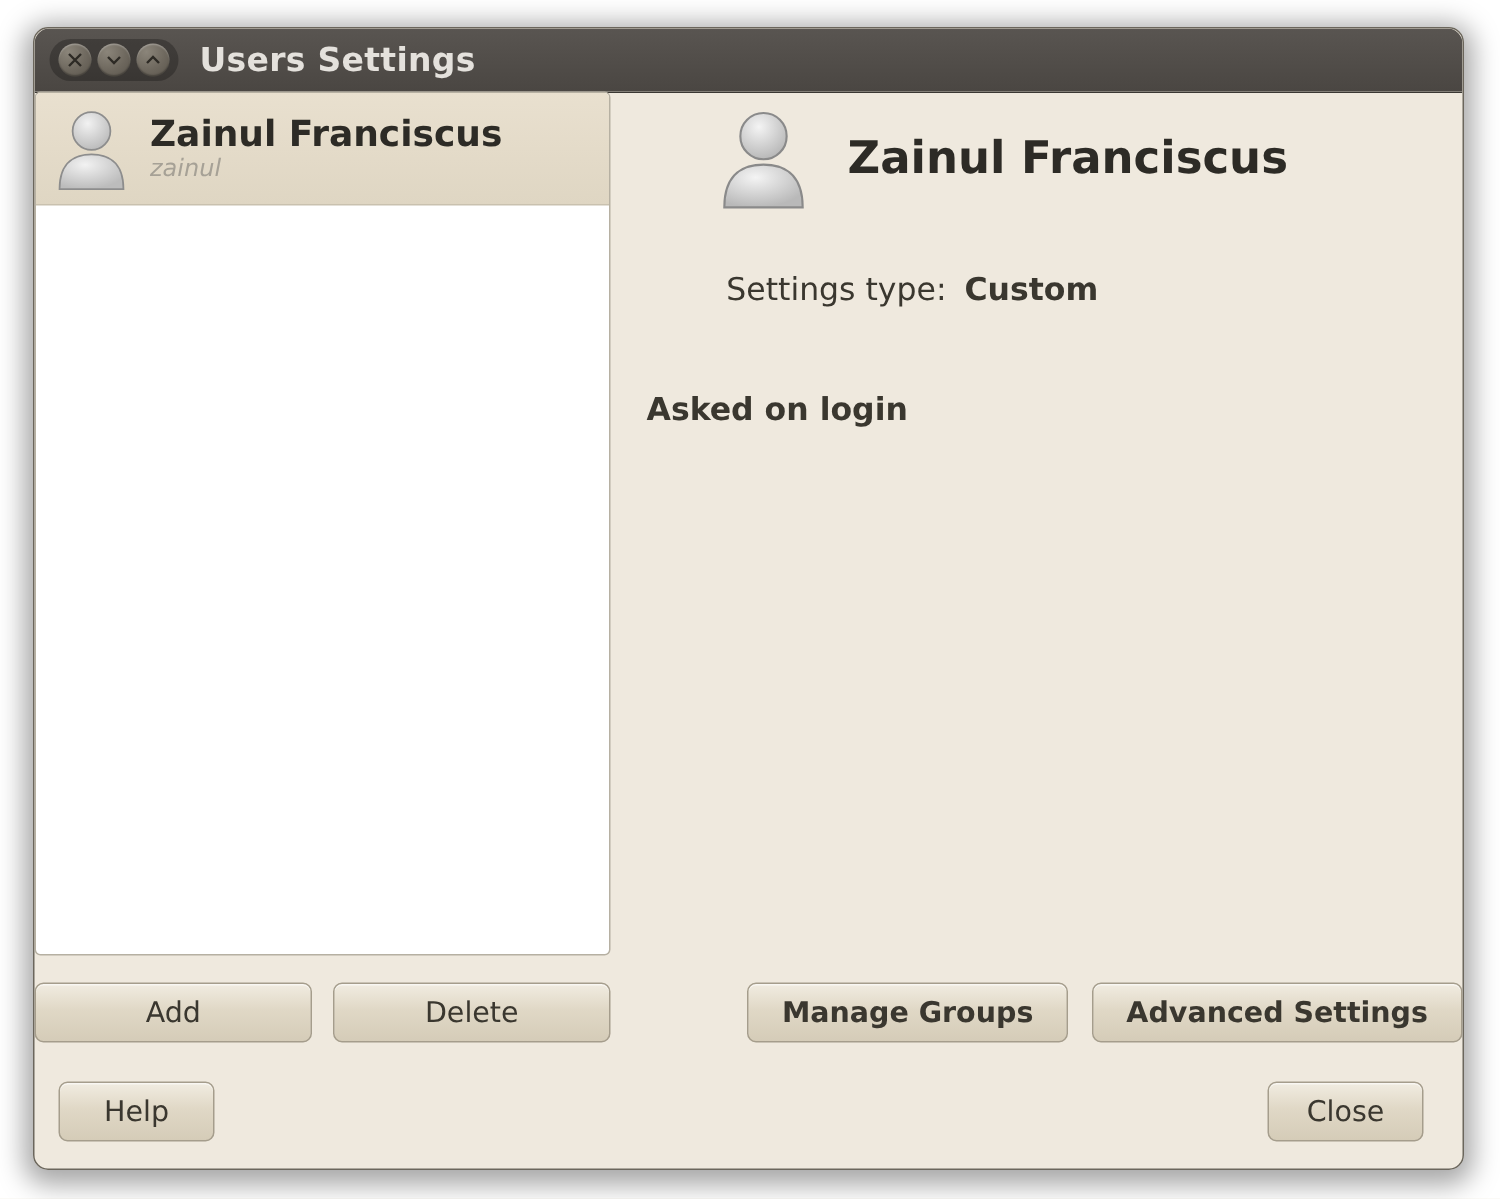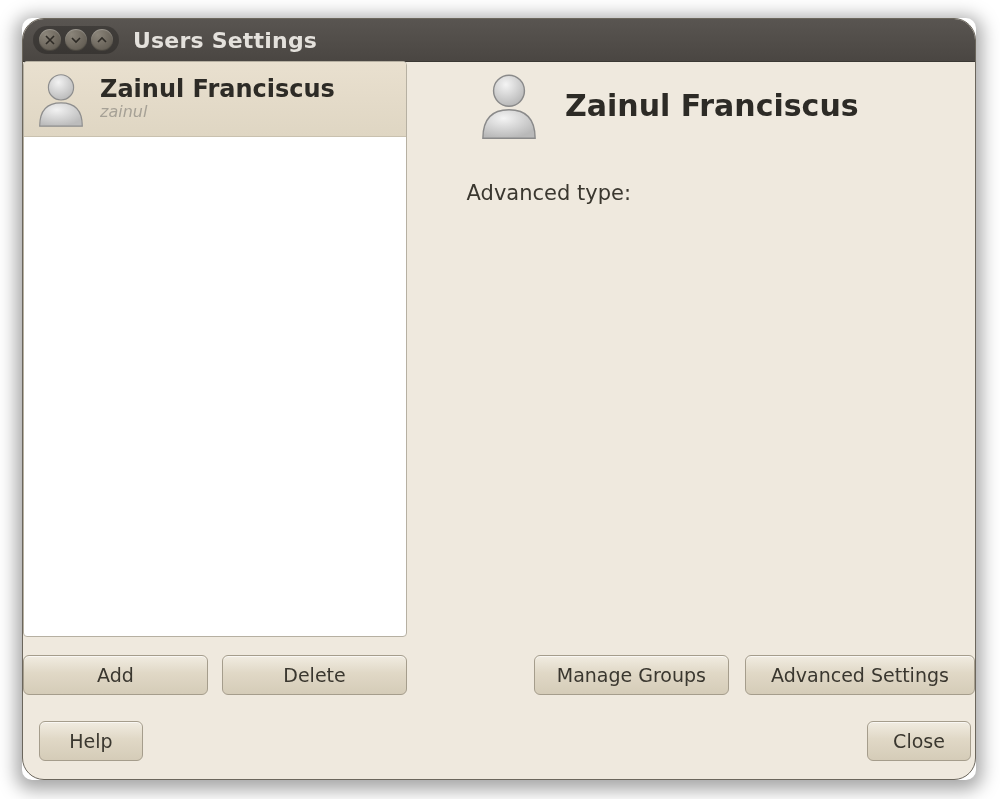--- a/index.html
+++ b/index.html
@@ -18,21 +18,21 @@
     width: 954px;
     height: 762px;
     box-shadow: 0 4px 18px 6px rgba(0,0,0,0.35);
     border-radius: 10px;
   }
   .window {
     position: absolute;
     left: 0; top: 0; right: 0; bottom: 0;
     background: #efe9de;
     border: 1px solid #6b665c;
-    border-radius: 22px;
+    border-radius: 10px;
     overflow: hidden;
   }
   .titlebar {
     height: 42px;
     background: linear-gradient(to bottom, #595551 0%, #4a4642 100%);
     display: flex;
     align-items: center;
     padding: 0 10px;
     border-bottom: 1px solid #3b3833;
     border-radius: 10px 10px 0 0;
@@ -158,25 +158,26 @@
   }
   .left-btns {
     width: 384px;
     display: flex;
     gap: 14px;
   }
   .left-btns .btn { flex: 1; }
   .right-btns {
     display: flex;
     gap: 16px;
+    font-weight: bold;
   }
   .bottom-row {
     position: absolute;
     left: 16px;
-    right: 4px;
+    right: 26px;
     bottom: 18px;
     display: flex;
     justify-content: space-between;
   }
   .btn {
     background: linear-gradient(to bottom, #f1ece1 0%, #e0d8c6 45%, #d5ccb8 100%);
     border: 1px solid #a59d8c;
     border-radius: 6px;
     padding: 8px 22px;
     font-size: 19px;
@@ -253,21 +254,23 @@
                   <stop offset="100%" stop-color="#b9b9b9"></stop>
                 </radialGradient>
               </defs>
               <circle cx="32" cy="20" r="13" fill="url(#g2)" stroke="#8a8a8a" stroke-width="1.2"></circle>
               <path d="M10 60 C10 40 22 36 32 36 C42 36 54 40 54 60 Z" fill="url(#g2)" stroke="#8a8a8a" stroke-width="1.2"></path>
             </svg>
           </span>
           <span class="detail-name">Zainul Franciscus</span>
         </div>
         <div class="kv">
-          <span class="kv-label">Advanced type:</span>
+          <span class="kv-label">Settings type:</span>
+          <span class="kv-value">Custom</span>
+          <span class="kv-value">Asked on login</span>
         </div>
       </div>
     </div>
 
     <div class="btn-row btn-row-full">
       <div class="left-btns">
         <div class="btn">Add</div>
         <div class="btn">Delete</div>
       </div>
       <div class="right-btns">

